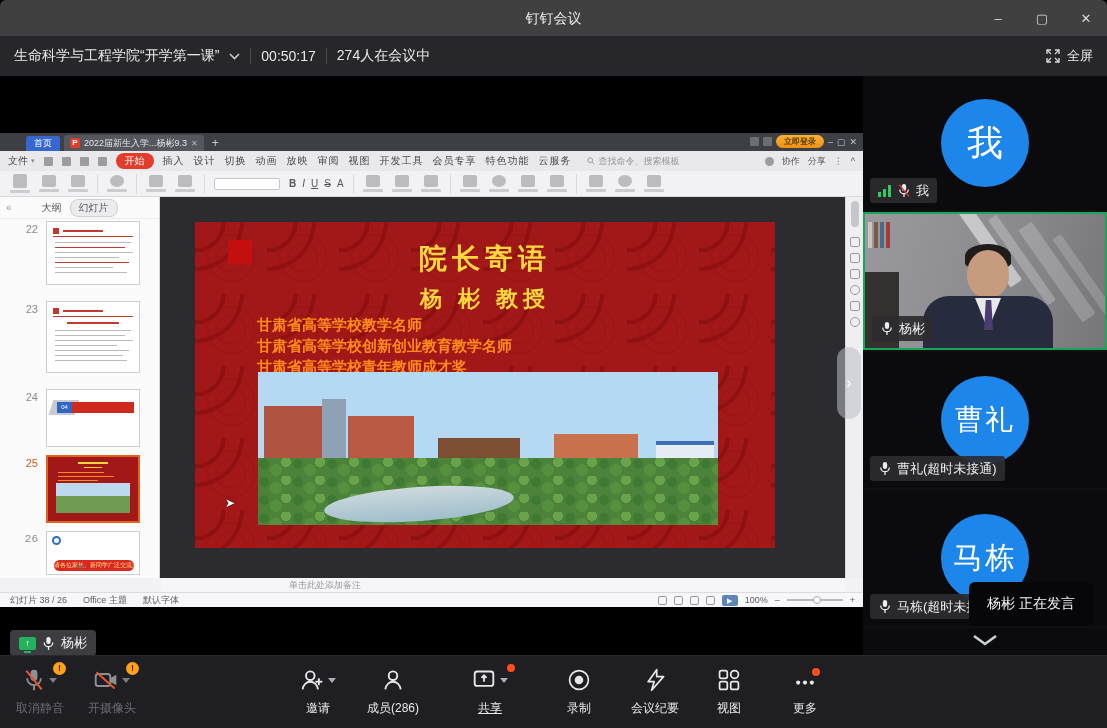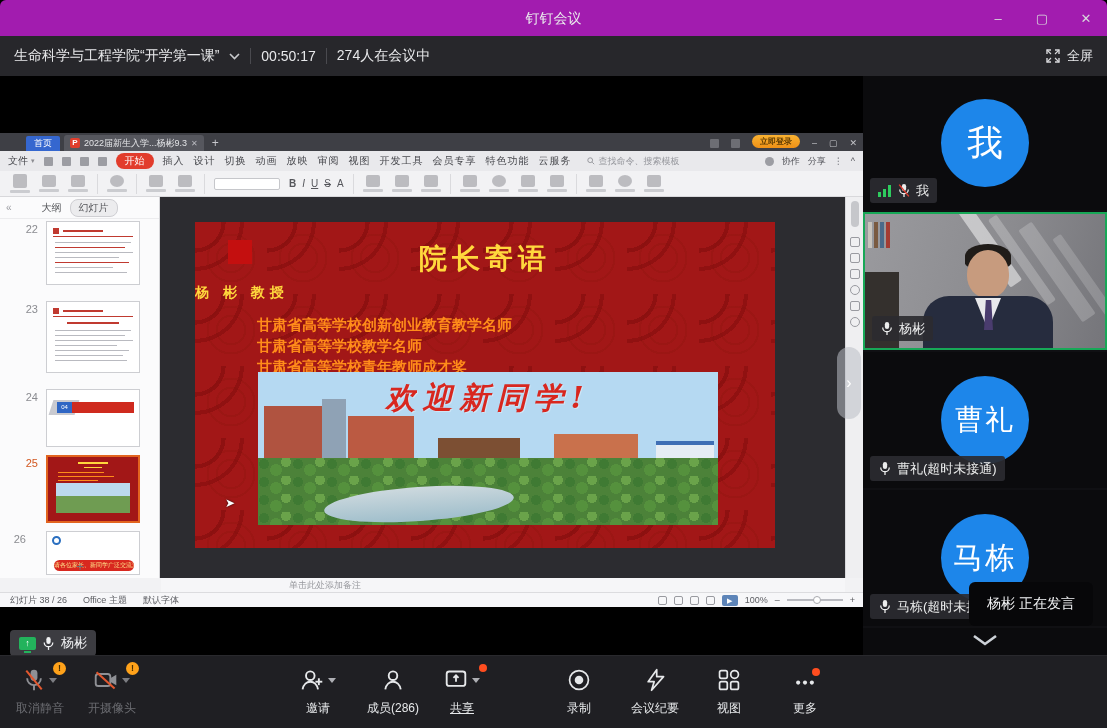--- a/index.html
+++ b/index.html
@@ -1,38 +1,38 @@
 <!DOCTYPE html>
 <html><head>
 <meta charset="utf-8">
 <style>
   html,body{margin:0;padding:0;background:#000;}
   *{box-sizing:border-box;}
   .screen{position:relative;width:1107px;height:728px;background:#000;overflow:hidden;
     font-family:"Liberation Sans",sans-serif;-webkit-font-smoothing:antialiased;}
   
-  .titlebar{position:absolute;left:0;top:0;width:1107px;height:48px;background:#a21caf;border-bottom:1px solid #141416;border-radius:6px;}
+  .titlebar{position:absolute;left:0;top:0;width:1107px;height:48px;background:#404040;border-bottom:1px solid #141416;border-radius:6px;}
   .titlebar .app-title{position:absolute;left:0;right:0;top:0;height:36px;line-height:36px;text-align:center;color:#e9eaec;font-size:14px;}
   .winbtns{position:absolute;right:14px;top:0;height:36px;display:flex;align-items:center;gap:30px;color:#d7d8db;font-size:13px;}
   .winbtns span{cursor:default;width:14px;text-align:center;}
   
   .mheader{position:absolute;left:0;top:36px;width:1107px;height:40px;background:#27272b;display:flex;align-items:center;padding:0 14px;color:#e8e9eb;font-size:14px;}
   .mheader .grp{display:flex;align-items:center;gap:10px;}
   .vdiv{width:1px;height:16px;background:#4a4a4f;}
   .hdr-right{position:absolute;right:14px;display:flex;align-items:center;gap:7px;font-size:13px;color:#e8e9eb;}
   
   .stage{position:absolute;left:0;top:76px;width:863px;height:579px;background:#000;}
   .wps{position:absolute;left:0;top:57px;width:863px;height:474px;background:#f2f2f4;}
   .wps-tabs{position:absolute;left:0;top:0;width:100%;height:18px;background:#3e3f45;display:flex;align-items:flex-end;}
   .tab-home{margin-left:26px;height:15px;padding:0 8px;background:#3567cf;color:#fff;font-size:9px;line-height:15px;border-radius:2px 2px 0 0;}
   .tab-doc{margin-left:4px;height:16px;background:#56575e;color:#e3e4e7;font-size:9px;display:flex;align-items:center;gap:4px;padding:0 6px;border-radius:3px 3px 0 0;max-width:170px;}
   .tab-doc .picon{width:10px;height:10px;background:#e03e2d;color:#fff;font-size:8px;font-weight:bold;line-height:10px;text-align:center;border-radius:2px;flex:none;}
   .tab-doc .tclose{color:#b9bac0;font-size:8px;}
   .tab-add{color:#c7c8cd;font-size:12px;margin-left:8px;line-height:16px;}
-  .wps-winbtns{position:absolute;right:6px;top:2px;display:flex;align-items:flex-end;gap:12px;font-size:9px;color:#c3c4c9;}
+  .wps-winbtns{position:absolute;right:6px;top:2px;display:flex;align-items:center;gap:4px;font-size:9px;color:#c3c4c9;}
   .wps-login{background:linear-gradient(#f9b232,#ef9116);color:#5d3a00;font-weight:bold;border-radius:8px;padding:1px 8px;font-size:8px;}
   .wps-menus{position:absolute;left:0;top:18px;width:100%;height:20px;background:#e9e9ec;display:flex;align-items:center;padding:0 8px;gap:9px;font-size:10px;color:#46474c;}
   .menu-file{display:flex;align-items:center;gap:3px;}
   .mini-ic{width:9px;height:9px;background:#9c9da3;border-radius:1px;}
   .menu-start{background:#e23c2c;color:#fff;border-radius:9px;padding:1px 9px;font-size:10px;}
   .menu-it{letter-spacing:1px;}
   .menu-search{display:flex;align-items:center;gap:4px;color:#95969c;font-size:9px;margin-left:6px;}
   .menus-right{position:absolute;right:8px;display:flex;align-items:center;gap:8px;font-size:9px;color:#55565c;}
   .wps-ribbon{position:absolute;left:0;top:38px;width:100%;height:26px;background:#f2f2f4;border-bottom:1px solid #d8d8db;display:flex;align-items:center;padding:0 10px;gap:9px;}
   .rb{display:flex;flex-direction:column;align-items:center;gap:2px;}
@@ -62,21 +62,21 @@
   .add-slide{position:absolute;left:0;width:160px;top:362px;text-align:center;color:#6f7075;font-size:13px;}
   
   .canvas{position:absolute;left:161px;right:18px;top:0;bottom:0;background:#2c2c30;}
   .slide{position:absolute;left:34px;top:25px;width:580px;height:326px;background-color:#a21717;overflow:hidden;
     background-image:
       radial-gradient(circle at 0 0, transparent 0 26%, rgba(126,12,12,.55) 26% 30%, transparent 30% 44%, rgba(126,12,12,.5) 44% 48%, transparent 48%),
       radial-gradient(circle at 36px 36px, transparent 0 26%, rgba(150,22,18,.6) 26% 30%, transparent 30% 44%, rgba(150,22,18,.55) 44% 48%, transparent 48%);
     background-size:72px 72px;}
   .slide-sq{position:absolute;left:33px;top:18px;width:24px;height:24px;background:#c40f0f;}
   .slide-title{position:absolute;left:0;right:0;top:18px;text-align:center;color:#ffd83d;font-size:28px;font-weight:bold;letter-spacing:5px;}
-  .slide-sub{position:absolute;left:0;right:0;top:62px;text-align:left;color:#ffd83d;font-size:14px;font-weight:bold;letter-spacing:5px;}
+  .slide-sub{position:absolute;left:0;right:0;top:62px;text-align:center;color:#ffd83d;font-size:22px;font-weight:bold;letter-spacing:5px;}
   .honors{position:absolute;left:62px;top:92px;color:#ff8c1a;font-size:15px;font-weight:bold;line-height:21px;}
   .photo{position:absolute;left:63px;top:150px;width:460px;height:153px;background:linear-gradient(#b5d9f2 0 58%,#d8ecf9 58% 64%,#7fa95c 64% 68%,#5d8f46 68% 100%);overflow:hidden;}
   .ph-b{position:absolute;}
   .win-stripes{background-image:repeating-linear-gradient(0deg,rgba(255,255,255,.55) 0 2px,transparent 2px 6px);}
   .trees{position:absolute;left:0;right:0;bottom:0;height:44%;
      background-image:radial-gradient(circle at 6px 6px,#3f7a33 0 5px,transparent 5px),radial-gradient(circle at 18px 12px,#55913d 0 6px,transparent 6px),radial-gradient(circle at 28px 4px,#6aa34a 0 5px,transparent 5px);
      background-size:34px 18px;background-color:#4c8239;}
   .water{position:absolute;left:66px;bottom:4px;width:190px;height:34px;background:linear-gradient(#cdd9de,#9fbecb);border-radius:50%;transform:rotate(-4deg);}
   .photo-cap{position:absolute;left:0;right:0;top:6px;text-align:center;color:#d8271f;font-size:30px;font-weight:bold;font-style:italic;letter-spacing:7px;font-family:"DejaVu Serif",serif;text-shadow:1px 1px 0 rgba(255,255,255,.35);}
   .cursor{position:absolute;left:30px;top:274px;color:#fff;font-size:12px;text-shadow:0 0 2px #000;}
@@ -343,48 +343,47 @@
           </div>
           <span class="tnum" style="top:260px;left:18px;color:#d2571f;text-align:right;">25</span>
           <div class="thumb t25" style="top:258px;height:68px;">
             <span class="tl" style="left:30px;top:5px;width:30px;background:#ffd83d;"></span>
             <span class="tl" style="left:36px;top:10px;width:18px;background:#ffd83d;height:1px;"></span>
             <span class="tl" style="left:10px;top:15px;width:46px;background:#ff8c1a;height:1px;"></span>
             <span class="tl" style="left:10px;top:19px;width:56px;background:#ff8c1a;height:1px;"></span>
             <span class="tl" style="left:10px;top:23px;width:40px;background:#ff8c1a;height:1px;"></span>
             <span class="mini-photo"></span>
           </div>
-          <span class="tnum" style="top:336px;left:6px;">26</span>
+          <span class="tnum" style="top:336px;left:18px;font-family:Liberation Mono, monospace;">26</span>
           <div class="thumb" style="top:334px;height:44px;">
             <span class="mini-logo"></span>
             <span class="mini-ribbon">请各位家长、新同学广泛交流沟通!</span>
           </div>
           <div class="add-slide">+</div>
         </div>
 
         <div class="canvas">
           <div class="slide">
             <div class="slide-sq"></div>
             <div class="slide-title">院长寄语</div>
             <div class="slide-sub">杨 彬 教授</div>
             <div class="honors">
+              <div>甘肃省高等学校教学名师</div>
               <div>甘肃省高等学校创新创业教育教学名师</div>
-              <div>甘肃省高等学校教学名师</div>
               <div>甘肃省高等学校青年教师成才奖</div>
             </div>
             <div class="photo">
               <div class="ph-b win-stripes" style="left:6px;bottom:44%;width:58px;height:52px;background:#b05340;"></div>
               <div class="ph-b" style="left:64px;bottom:42%;width:24px;height:62px;background:#8fa2b5;"></div>
               <div class="ph-b win-stripes" style="left:90px;bottom:44%;width:66px;height:42px;background:#bb5a42;"></div>
               <div class="ph-b" style="left:180px;bottom:40%;width:82px;height:26px;background:#7c4f33;"></div>
               <div class="ph-b win-stripes" style="left:296px;bottom:40%;width:84px;height:30px;background:#c9714c;"></div>
               <div class="ph-b" style="left:398px;bottom:38%;width:58px;height:26px;background:#e6edf4;border-top:4px solid #3f6fb5;"></div>
               <div class="trees"></div>
               <div class="water"></div>
-              <div class="photo-cap">欢迎新同学!</div>
             </div>
             <div class="cursor">➤</div>
           </div>
         </div>
 
         <div class="rstrip">
           <div class="rs-thumb"></div>
           <div class="rs-ic" style="top:40px;"></div>
           <div class="rs-ic" style="top:56px;"></div>
           <div class="rs-ic" style="top:72px;"></div>
@@ -565,21 +564,21 @@
     <div class="tb-btn" style="left:351px;">
       <span class="ibx">
         <svg width="24" height="24" viewBox="0 0 28 28">
           <circle cx="14" cy="9" r="5" fill="none" stroke="#e6e8ea" stroke-width="2.2"></circle>
           <path d="M5 25c1-6 5-9 9-9s8 3 9 9" fill="none" stroke="#e6e8ea" stroke-width="2.2"></path>
         </svg>
       </span>
       <span>成员(286)</span>
     </div>
 
-    <div class="tb-btn" style="left:420px;text-decoration:underline;">
+    <div class="tb-btn" style="left:448px;text-decoration:underline;">
       <span class="ibx">
         <svg width="24" height="22" viewBox="0 0 28 26">
           <rect x="3" y="3" width="22" height="17" rx="3" fill="none" stroke="#e6e8ea" stroke-width="2.2"></rect>
           <path d="M14 15V8M11 10.5L14 7.5l3 3" fill="none" stroke="#e6e8ea" stroke-width="2.2"></path>
         </svg>
         <span class="reddot"></span>
         <span class="caret">
             <svg width="8" height="5" viewBox="0 0 8 5">
               <path d="M0 0l4 5 4-5z" fill="#aeafb4"></path>
             </svg>

